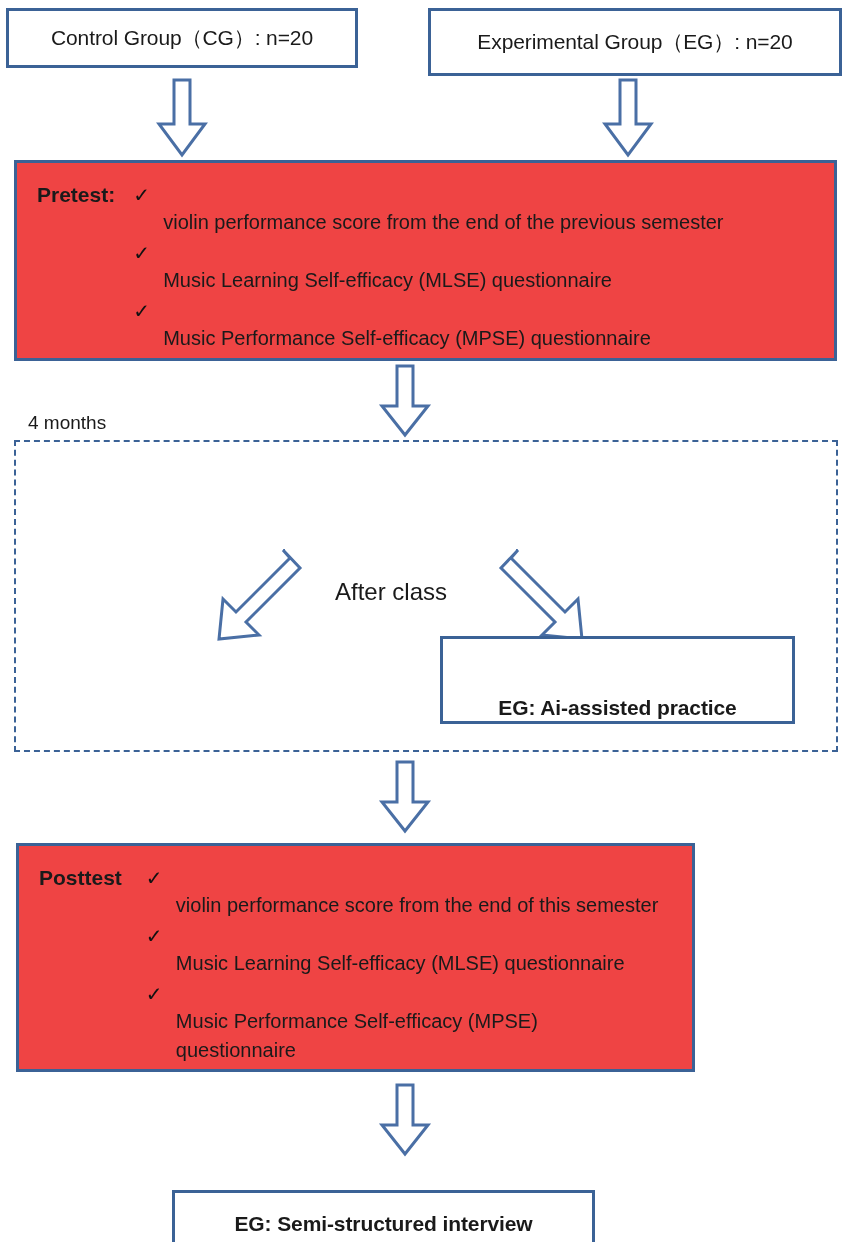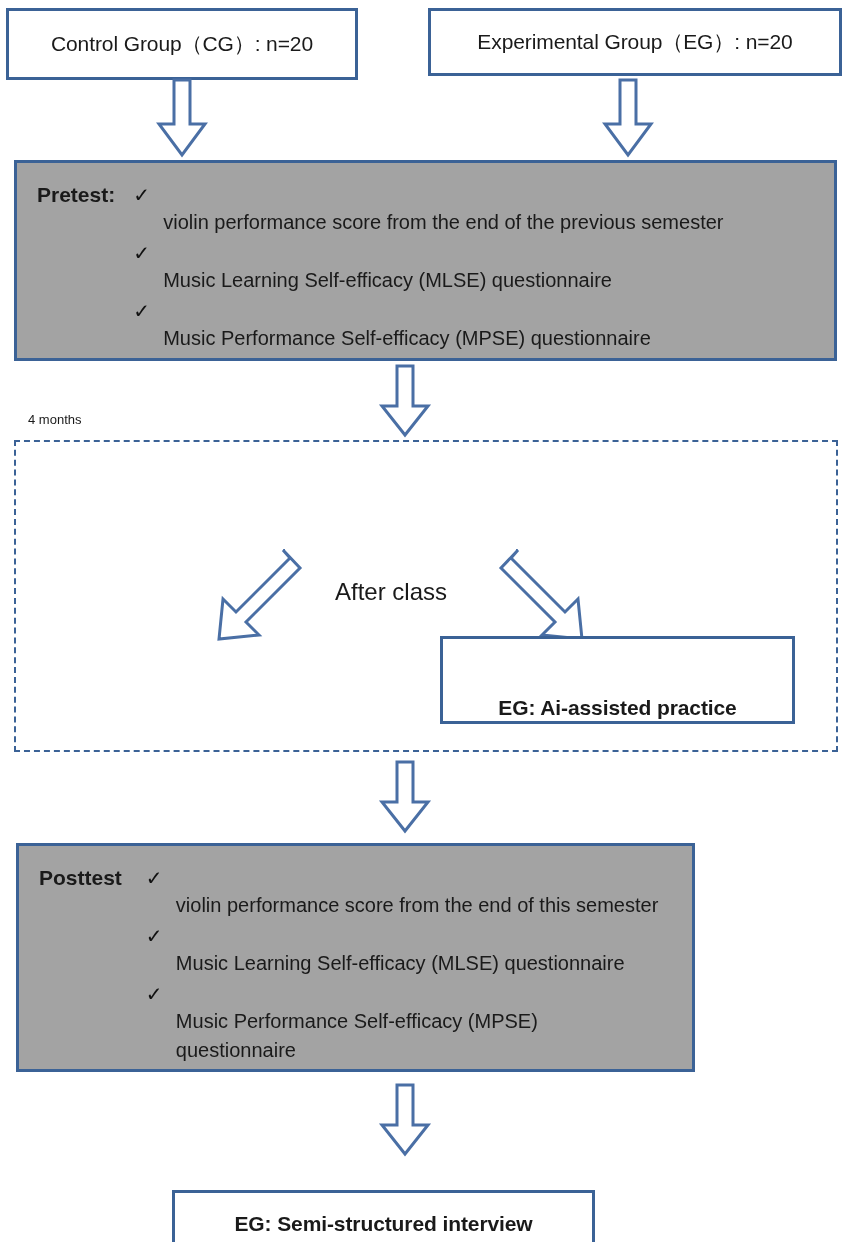--- a/index.html
+++ b/index.html
@@ -40,30 +40,30 @@
 
   
   .phase-box {
     position: absolute;
     box-sizing: border-box;
     border: 2px dashed #3b6296;
     background: transparent;
   }
   .phase-label {
     position: absolute;
-    font-size: 13px;
+    font-size: 19px;
     color: #1a1a1a;
     white-space: nowrap;
   }
 
   
   .panel {
     position: absolute;
     box-sizing: border-box;
-    background: #a3a3a3;
+    background: #ef4444;
     border: 3px solid #3b6296;
     padding: 18px 14px 10px 20px;
   }
   .panel-inner {
     display: flex;
     align-items: flex-start;
   }
   .panel-title {
     font-size: 21px;
     font-weight: bold;
@@ -107,21 +107,21 @@
     font-size: 24px;
     color: #1a1a1a;
     white-space: nowrap;
   }
 </style>
 </head>
 <body>
 
 <div id="canvas">
 
-  <div class="node" style="left:6px; top:8px; width:352px; height:72px;">
+  <div class="node" style="left:6px; top:8px; width:352px; height:60px;">
     <span class="node-label">Control Group（CG）: n=20</span>
   </div>
 
   <div class="node" style="left:428px; top:8px; width:414px; height:68px;">
     <span class="node-label">Experimental Group（EG）: n=20</span>
   </div>
 
   <div class="arrow" style="left:155px; top:80px;">
     <svg width="54" height="78" viewBox="0 0 54 78">
       <polygon points="19,0 35,0 35,44 50,44 27,75 4,44 19,44" fill="#ffffff" stroke="#4a6fa5" stroke-width="3" stroke-linejoin="miter"></polygon>

